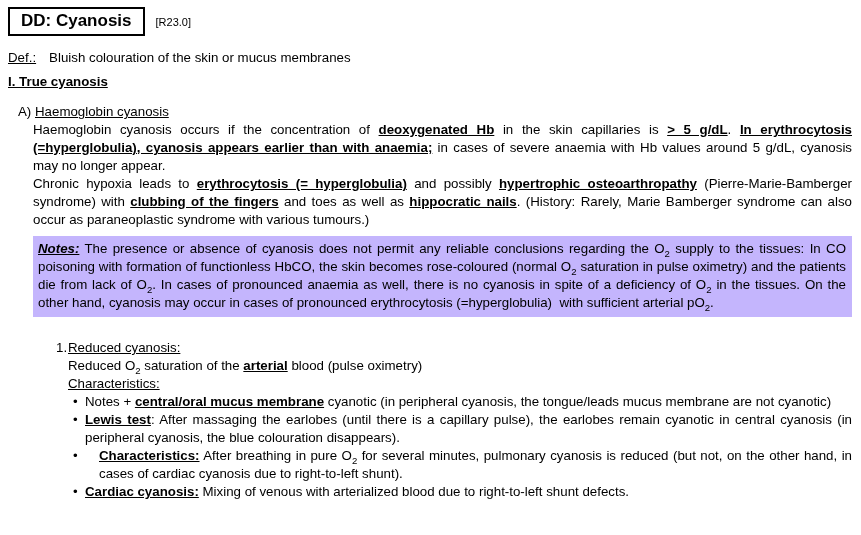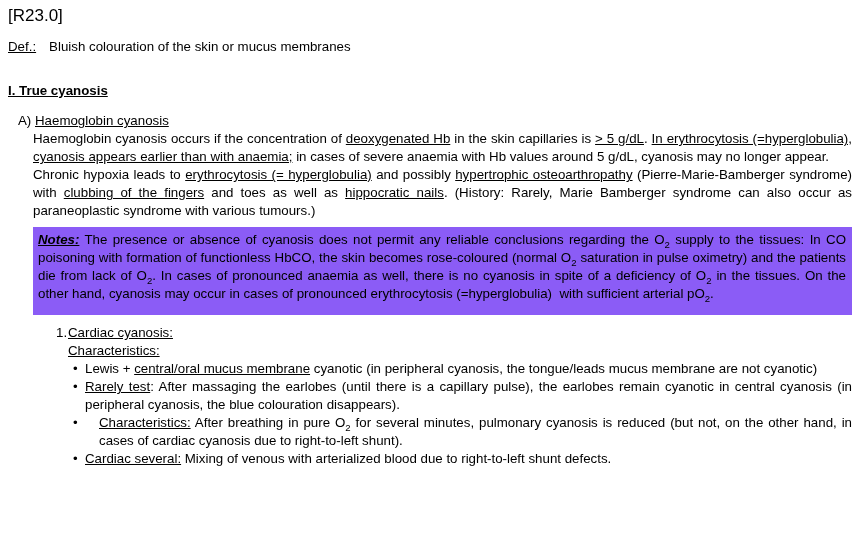--- a/index.html
+++ b/index.html
@@ -16,71 +16,74 @@
 
   
   .title-row { display: flex; align-items: center; gap: 11px; margin-top: 1px; }
   .title-box {
     border: 2px solid #000;
     padding: 1px 11px 2px 11px;
     font-weight: bold;
     font-size: 17px;
     line-height: 22px;
   }
-  .icd-code { font-size: 17px; }
+  .icd-code { font-size: 11px; }
 
   
   .def-line { margin-top: 13px; }
   .def-label { font-weight: normal; text-decoration: underline; margin-right: 13px; }
 
   
-  .h1 { margin-top: 26px; font-weight: bold; text-decoration: underline; }
+  .h1 { margin-top: 6px; font-weight: bold; text-decoration: underline; }
 
   
   .suba-row { margin-top: 12px; margin-left: 10px; }
   .suba-heading { text-decoration: underline; text-align: right; }
 
   .para {
     margin-left: 25px;
     text-align: justify;
   }
 
   
   .notes {
-    margin: 7px 0 9px 25px;
-    background: #8b5cf6;
-    padding: 4px 6px 12px 5px;
+    margin: 7px 0 22px 25px;
+    background: #c4b5fd;
+    padding: 4px 6px 5px 5px;
     text-align: justify;
   }
 
   
   .item-row { margin-left: 48px; display: flex; }
   .item-label { width: 12px; flex: 0 0 12px; }
   .item-heading { text-decoration: underline; }
   .item-body { margin-left: 60px; }
   .char-label { text-decoration: underline; }
 
   
   .bullet-row { margin-left: 65px; display: flex; }
   .dot { width: 12px; flex: 0 0 12px; }
   .bullet-text { flex: 1 1 auto; text-align: justify; }
   .bullet-subpara { margin-left: 14px; text-align: justify; }
 
   
-  .st-u { text-decoration: underline; }
+  .st-u { text-decoration: underline; font-weight: bold; }
   .st-b { font-weight: bold; }
   .st-i { font-style: italic; }
   sub { font-size: 0.72em; line-height: 0; }
 </style>
 </head>
 <body>
 
 <div class="page">
 
   <div class="title-row">
+    <span class="title-box">
+      <span>DD: Cyanosis</span>
+    </span>
     <span class="icd-code">[R23.0]</span>
   </div>
 
   <div class="def-line">
     <span class="def-label">Def.:</span><span>Bluish colouration of the skin or mucus membranes</span>
   </div>
 
   <div class="h1">I. True cyanosis</div>
 
   <div class="suba-row">
@@ -88,41 +91,42 @@
     <span class="suba-heading">Haemoglobin cyanosis</span>
   </div>
 
   <div class="para"><span>Haemoglobin cyanosis occurs if the concentration of </span><span class="st-u">deoxygenated Hb</span><span> in the skin capillaries is </span><span class="st-u">&gt; 5 g/dL</span><span>. </span><span class="st-u">In erythrocytosis (=hyperglobulia), cyanosis appears earlier than with anaemia;</span><span> in cases of severe anaemia with Hb values around 5 g/dL, cyanosis may no longer appear.</span></div>
   <div class="para"><span>Chronic hypoxia leads to </span><span class="st-u">erythrocytosis (= hyperglobulia)</span><span> and possibly </span><span class="st-u">hypertrophic osteoarthropathy</span><span> (Pierre-Marie-Bamberger syndrome) with </span><span class="st-u">clubbing of the fingers</span><span> and toes as well as </span><span class="st-u">hippocratic nails</span><span>. (History: Rarely, Marie Bamberger syndrome can also occur as paraneoplastic syndrome with various tumours.)</span></div>
 
   <div class="notes"><span class="st-b st-i st-u">Notes:</span><span> The presence or absence of cyanosis does not permit any reliable conclusions regarding the O</span><sub>2</sub><span> supply to the tissues: In CO poisoning with formation of functionless HbCO, the skin becomes rose-coloured (normal O</span><sub>2</sub><span> saturation in pulse oximetry) and the patients die from lack of O</span><sub>2</sub><span>. In cases of pronounced anaemia as well, there is no cyanosis in spite of a deficiency of O</span><sub>2</sub><span> in the tissues. On the other hand, cyanosis may occur in cases of pronounced erythrocytosis (=hyperglobulia)&nbsp; with sufficient arterial pO</span><sub>2</sub><span>.</span></div>
 
   <div class="item-row">
     <span class="item-label">1.</span>
-    <span class="item-heading">Cardiac cyanosis:</span>
+    <span class="item-heading">Reduced cyanosis:</span>
   </div>
   <div class="item-body">
+    <div><span>Reduced O</span><sub>2</sub><span> saturation of the </span><span class="st-u">arterial</span><span> blood (pulse oximetry)</span></div>
     <div class="char-label">Characteristics:</div>
   </div>
 
   <div class="bullet-row">
     <span class="dot">•</span>
-    <div class="bullet-text"><span>Lewis + </span><span class="st-u">central/oral mucus membrane</span><span> cyanotic (in peripheral cyanosis, the tongue/leads mucus membrane are not cyanotic)</span></div>
+    <div class="bullet-text"><span>Notes + </span><span class="st-u">central/oral mucus membrane</span><span> cyanotic (in peripheral cyanosis, the tongue/leads mucus membrane are not cyanotic)</span></div>
   </div>
 
   <div class="bullet-row">
     <span class="dot">•</span>
-    <div class="bullet-text"><span class="st-u">Rarely test</span><span>: After massaging the earlobes (until there is a capillary pulse), the earlobes remain cyanotic in central cyanosis (in peripheral cyanosis, the blue colouration disappears).</span></div>
+    <div class="bullet-text"><span class="st-u">Lewis test</span><span>: After massaging the earlobes (until there is a capillary pulse), the earlobes remain cyanotic in central cyanosis (in peripheral cyanosis, the blue colouration disappears).</span></div>
   </div>
 
   <div class="bullet-row">
     <span class="dot">•</span>
     <div class="bullet-text">
       <div class="bullet-subpara"><span class="st-u">Characteristics:</span><span> After breathing in pure O</span><sub>2</sub><span> for several minutes, pulmonary cyanosis is reduced (but not, on the other hand, in cases of cardiac cyanosis due to right-to-left shunt).</span></div>
     </div>
   </div>
 
   <div class="bullet-row">
     <span class="dot">•</span>
-    <div class="bullet-text"><span class="st-u">Cardiac several:</span><span> Mixing of venous with arterialized blood due to right-to-left shunt defects.</span></div>
+    <div class="bullet-text"><span class="st-u">Cardiac cyanosis:</span><span> Mixing of venous with arterialized blood due to right-to-left shunt defects.</span></div>
   </div>
 
 </div>
 
 </body></html>

